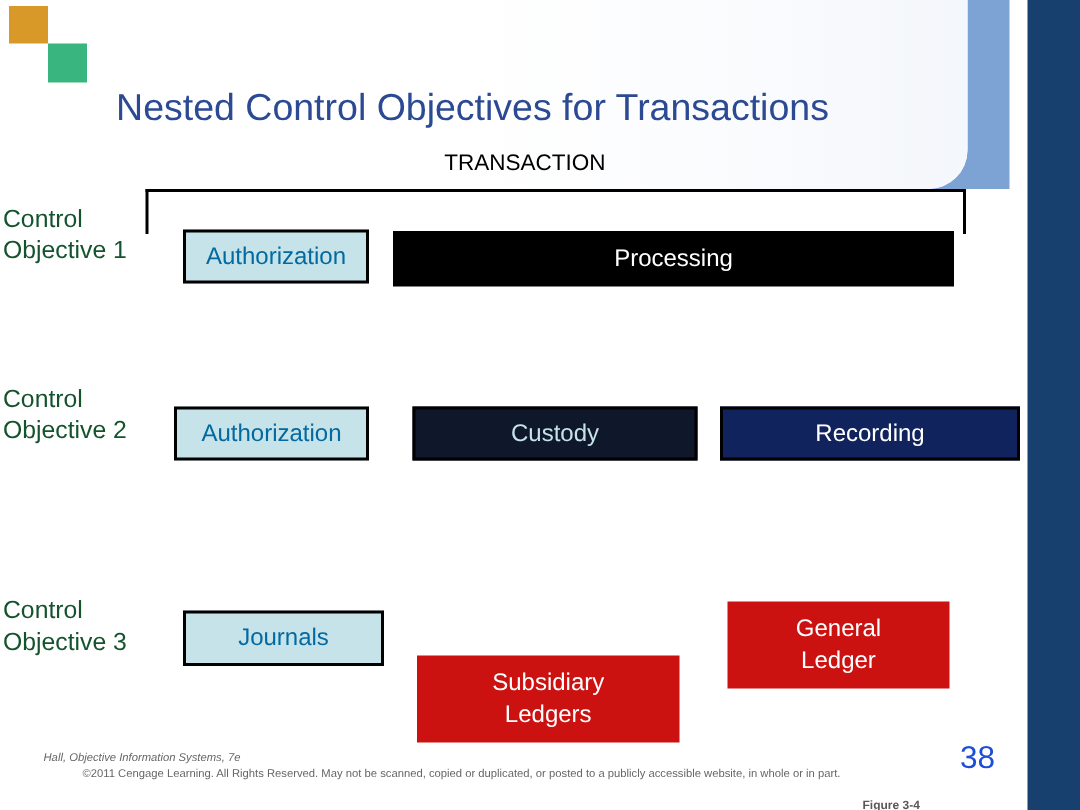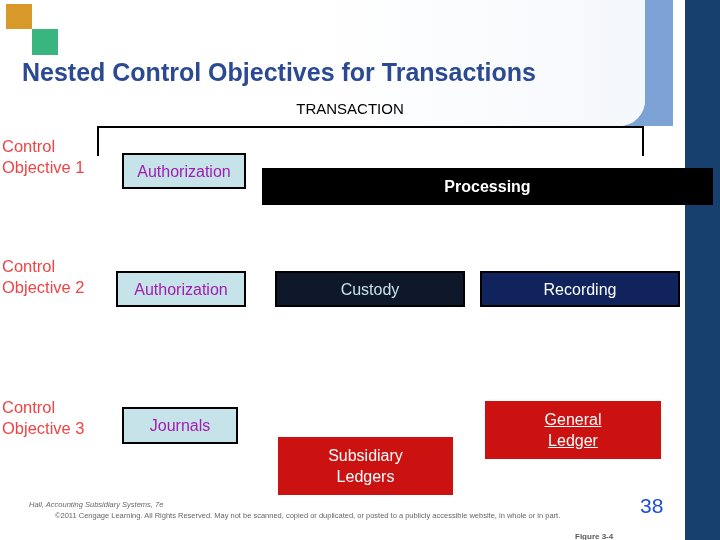--- a/index.html
+++ b/index.html
@@ -74,24 +74,25 @@
   }
 
   
   .slide-title {
     position: absolute;
     left: 0;
     top: 58px;
     width: 558px;
     text-align: center;
     font-size: 25px;
-    font-weight: bold;
+    font-weight: normal;
     color: #2b4a93;
     letter-spacing: 0px;
     white-space: nowrap;
+    padding-left: 36px;
   }
   .transaction-label {
     position: absolute;
     left: 0;
     top: 100px;
     width: 700px;
     text-align: center;
     font-size: 15px;
     color: #000000;
   }
@@ -107,21 +108,21 @@
     border-left: 2px solid #000000;
     border-right: 2px solid #000000;
     box-sizing: border-box;
   }
 
   
   .row-label {
     position: absolute;
     left: 2px;
     font-size: 16.5px;
-    color: #ef4444;
+    color: #14532d;
     line-height: 21px;
     white-space: nowrap;
   }
   #label-co1 { top: 136px; }
   #label-co2 { top: 256px; }
   #label-co3 { top: 397px; }
 
   
   .box {
     position: absolute;
@@ -129,21 +130,21 @@
     display: flex;
     align-items: center;
     justify-content: center;
     text-align: center;
     font-size: 16px;
     line-height: 21px;
   }
   .box-cyan {
     background: #c5e3e8;
     border: 2px solid #000000;
-    color: #a21caf;
+    color: #0369a1;
   }
   .box-black {
     background: #000000;
     color: #ffffff;
     border: none;
   }
   .box-gray {
     background: #0f172a;
     border: 2px solid #000000;
     color: #c5e3e8;
@@ -154,29 +155,29 @@
     color: #ffffff;
   }
   .box-red {
     background: #cc1111;
     border: none;
     color: #ffffff;
   }
 
   
   #box-auth-1      { left: 122px; top: 153px; width: 124px; height: 36px; }
-  #box-processing  { left: 262px; top: 168px; width: 451px; height: 37px; font-weight: bold; }
+  #box-processing  { left: 262px; top: 154px; width: 374px; height: 37px; }
   
   #box-auth-2      { left: 116px; top: 271px; width: 130px; height: 36px; }
   #box-custody     { left: 275px; top: 271px; width: 190px; height: 36px; }
   #box-recording   { left: 480px; top: 271px; width: 200px; height: 36px; }
   
-  #box-journals    { left: 122px; top: 407px; width: 116px; height: 37px; }
+  #box-journals    { left: 122px; top: 407px; width: 134px; height: 37px; }
   #box-subsidiary  { left: 278px; top: 401px; width: 175px; height: 58px; margin-top: 36px; }
-  #box-general     { left: 485px; top: 401px; width: 176px; height: 58px; text-decoration: underline; }
+  #box-general     { left: 485px; top: 401px; width: 148px; height: 58px; }
 
   
   .figure-caption {
     position: absolute;
     left: 575px;
     top: 487px;
     font-size: 8px;
     font-weight: bold;
     color: #595959;
     margin-top: 45px;
@@ -243,16 +244,16 @@
   </div>
   <div class="box box-red" id="box-general">
     <div>
       <div>General</div>
       <div>Ledger</div>
     </div>
   </div>
 
   <div class="figure-caption">Figure 3-4</div>
   <div class="page-number">38</div>
-  <div class="footer-line" id="footer-source">Hall, Accounting Subsidiary Systems, 7e</div>
+  <div class="footer-line" id="footer-source">Hall, Objective Information Systems, 7e</div>
   <div class="footer-line" id="footer-copyright">©2011 Cengage Learning. All Rights Reserved. May not be scanned, copied or duplicated, or posted to a publicly accessible website, in whole or in part.</div>
 
 </div>
 
 </body></html>

